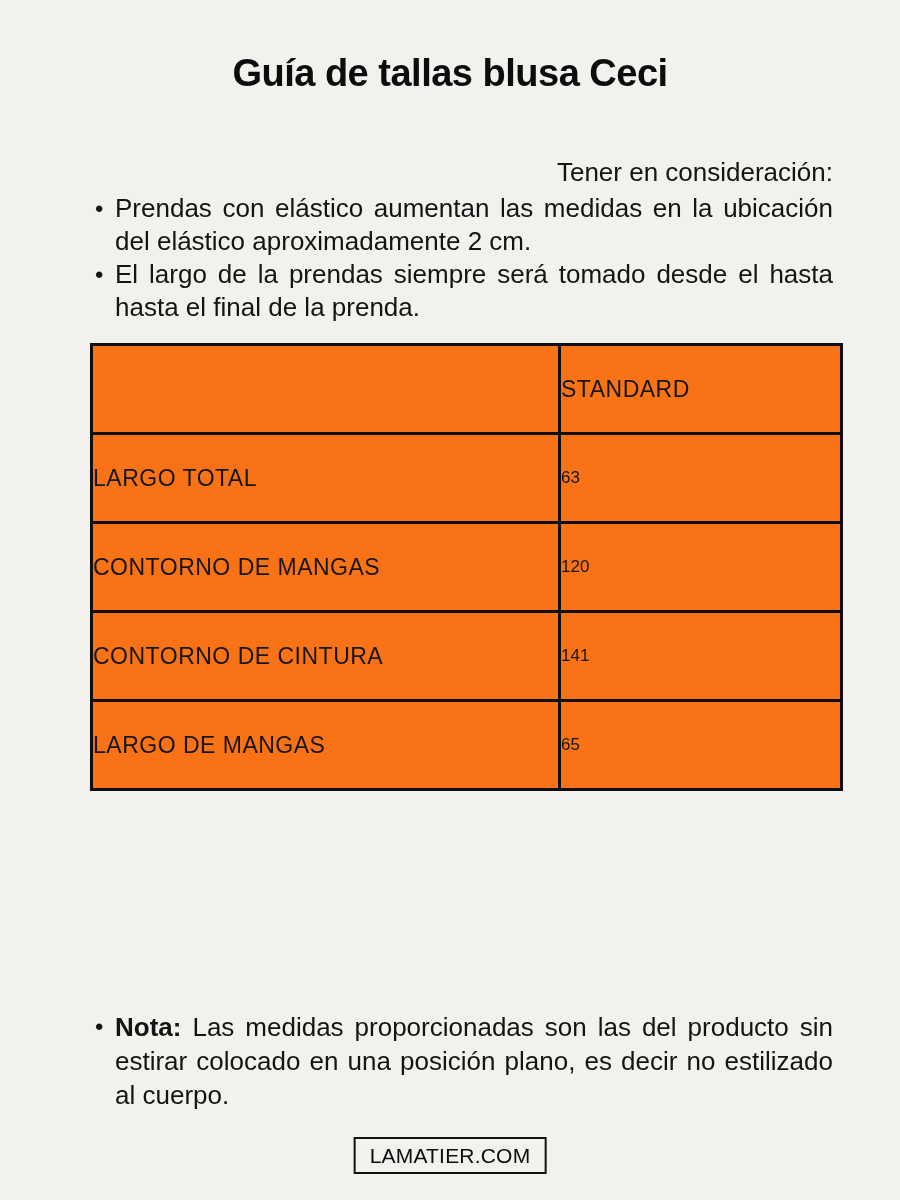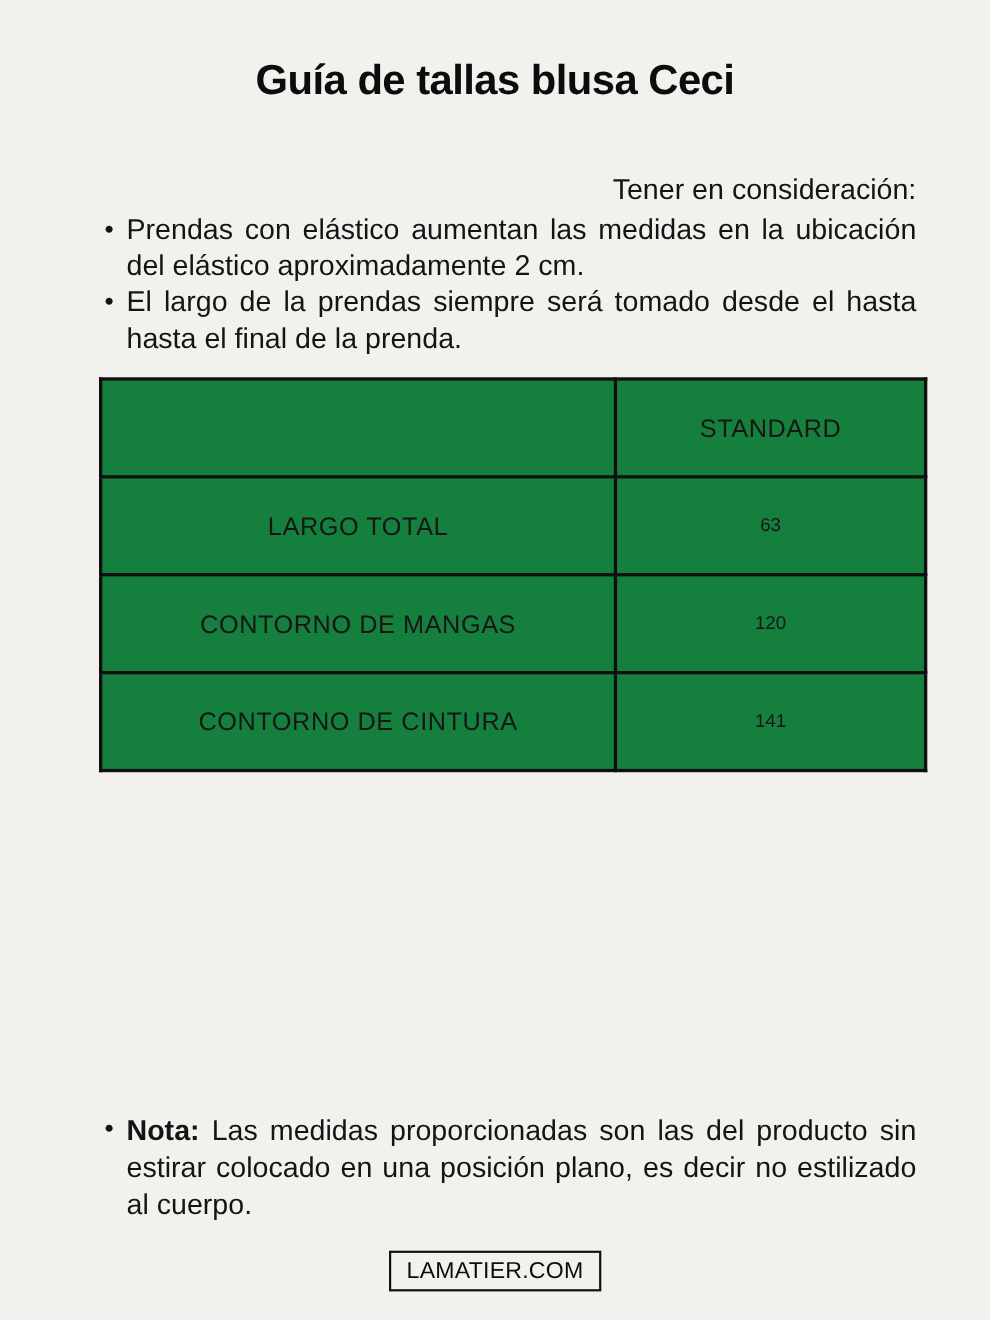--- a/index.html
+++ b/index.html
@@ -61,27 +61,26 @@
     position: absolute;
     top: 343px;
     left: 90px;
     width: 750px;
     border-collapse: collapse;
     table-layout: fixed;
   }
   .size-table td, .size-table th {
     border: 3px solid #0f0f0f;
     height: 89px;
-    text-align: center;
     vertical-align: middle;
     font-weight: 400;
     font-size: 23px;
     letter-spacing: 0.5px;
     color: #161616;
-    background: #15803d;
+    background: #f97316;
   }
   .size-table .col-label { width: 468px; }
   .size-table .col-value { width: 282px; }
   .size-table .value-cell { font-size: 17px; letter-spacing: 0; }
 
   
   .note {
     position: absolute;
     top: 1010px;
     left: 95px;
@@ -138,20 +137,24 @@
       <td class="col-value value-cell">63</td>
     </tr>
     <tr>
       <td class="col-label">CONTORNO DE MANGAS</td>
       <td class="col-value value-cell">120</td>
     </tr>
     <tr>
       <td class="col-label">CONTORNO DE CINTURA</td>
       <td class="col-value value-cell">141</td>
     </tr>
+    <tr>
+      <td class="col-label">LARGO DE MANGAS</td>
+      <td class="col-value value-cell">65</td>
+    </tr>
   </tbody>
 </table>
 
 <section class="note">
   <div class="bullet-row">
     <span class="bullet-dot">•</span>
     <div class="bullet-text"><b>Nota:</b> <span>Las medidas proporcionadas son las del producto sin estirar colocado en una posición plano, es decir no estilizado al cuerpo.</span></div>
   </div>
 </section>
 

